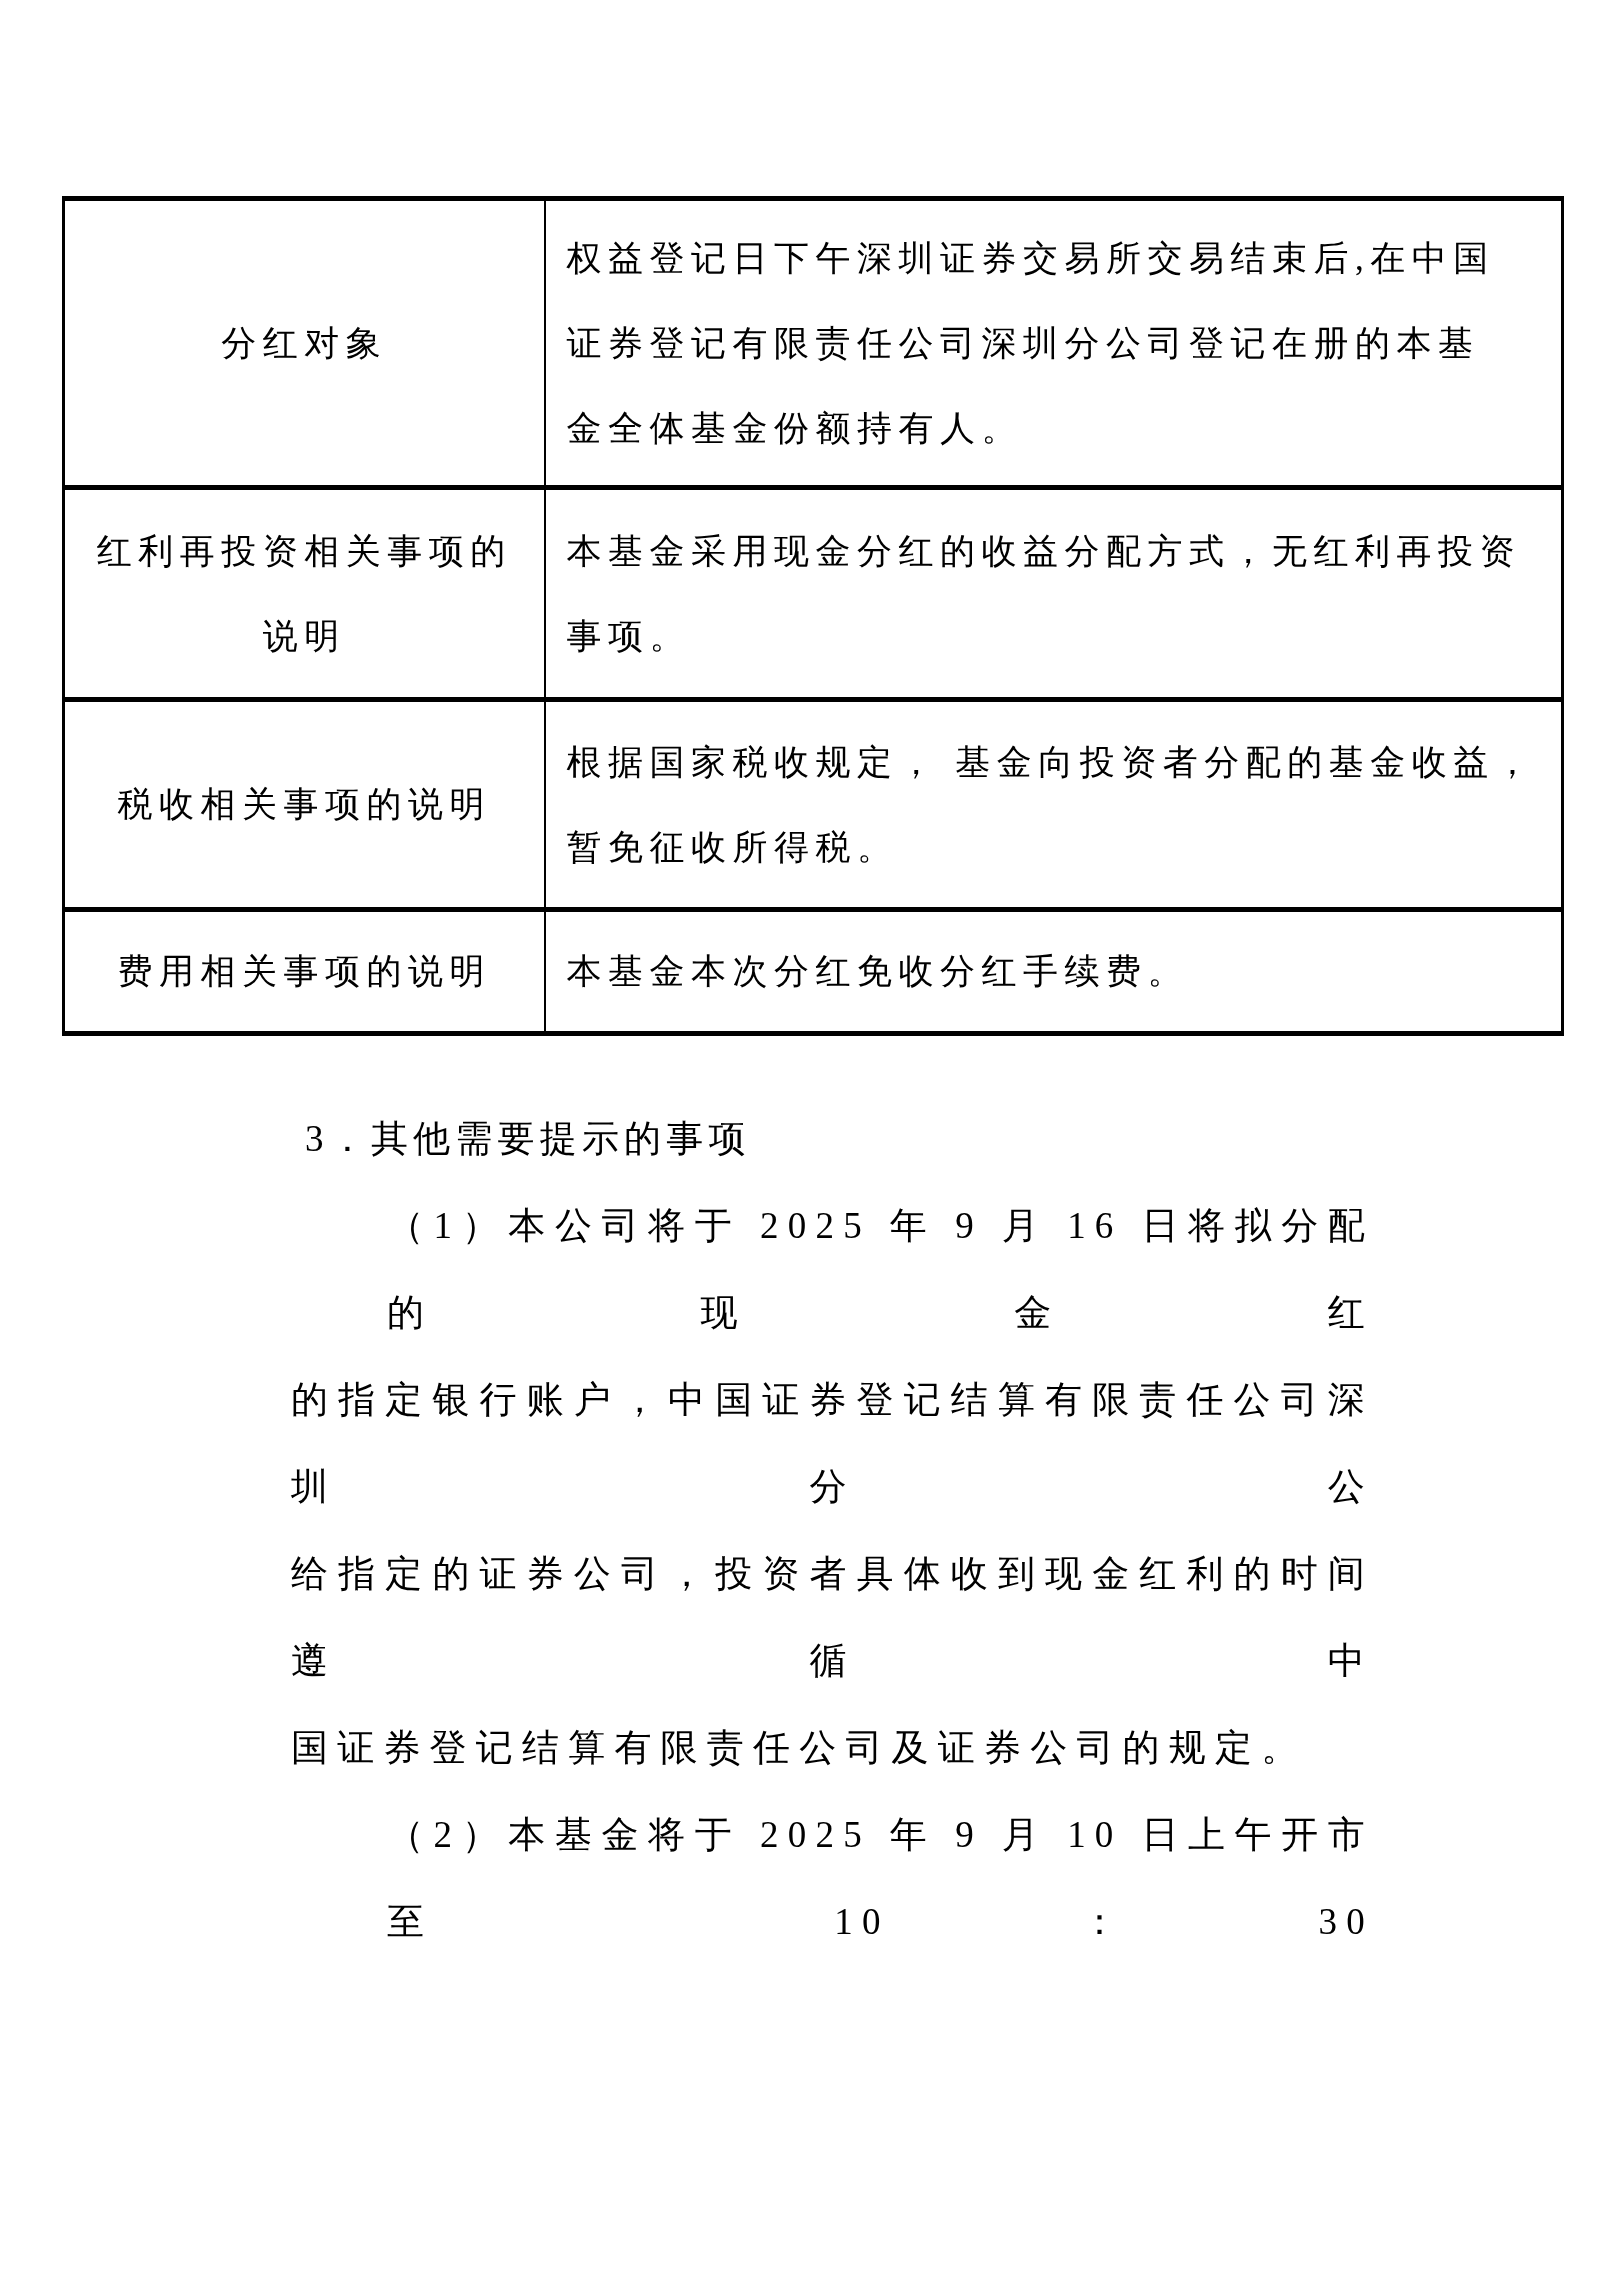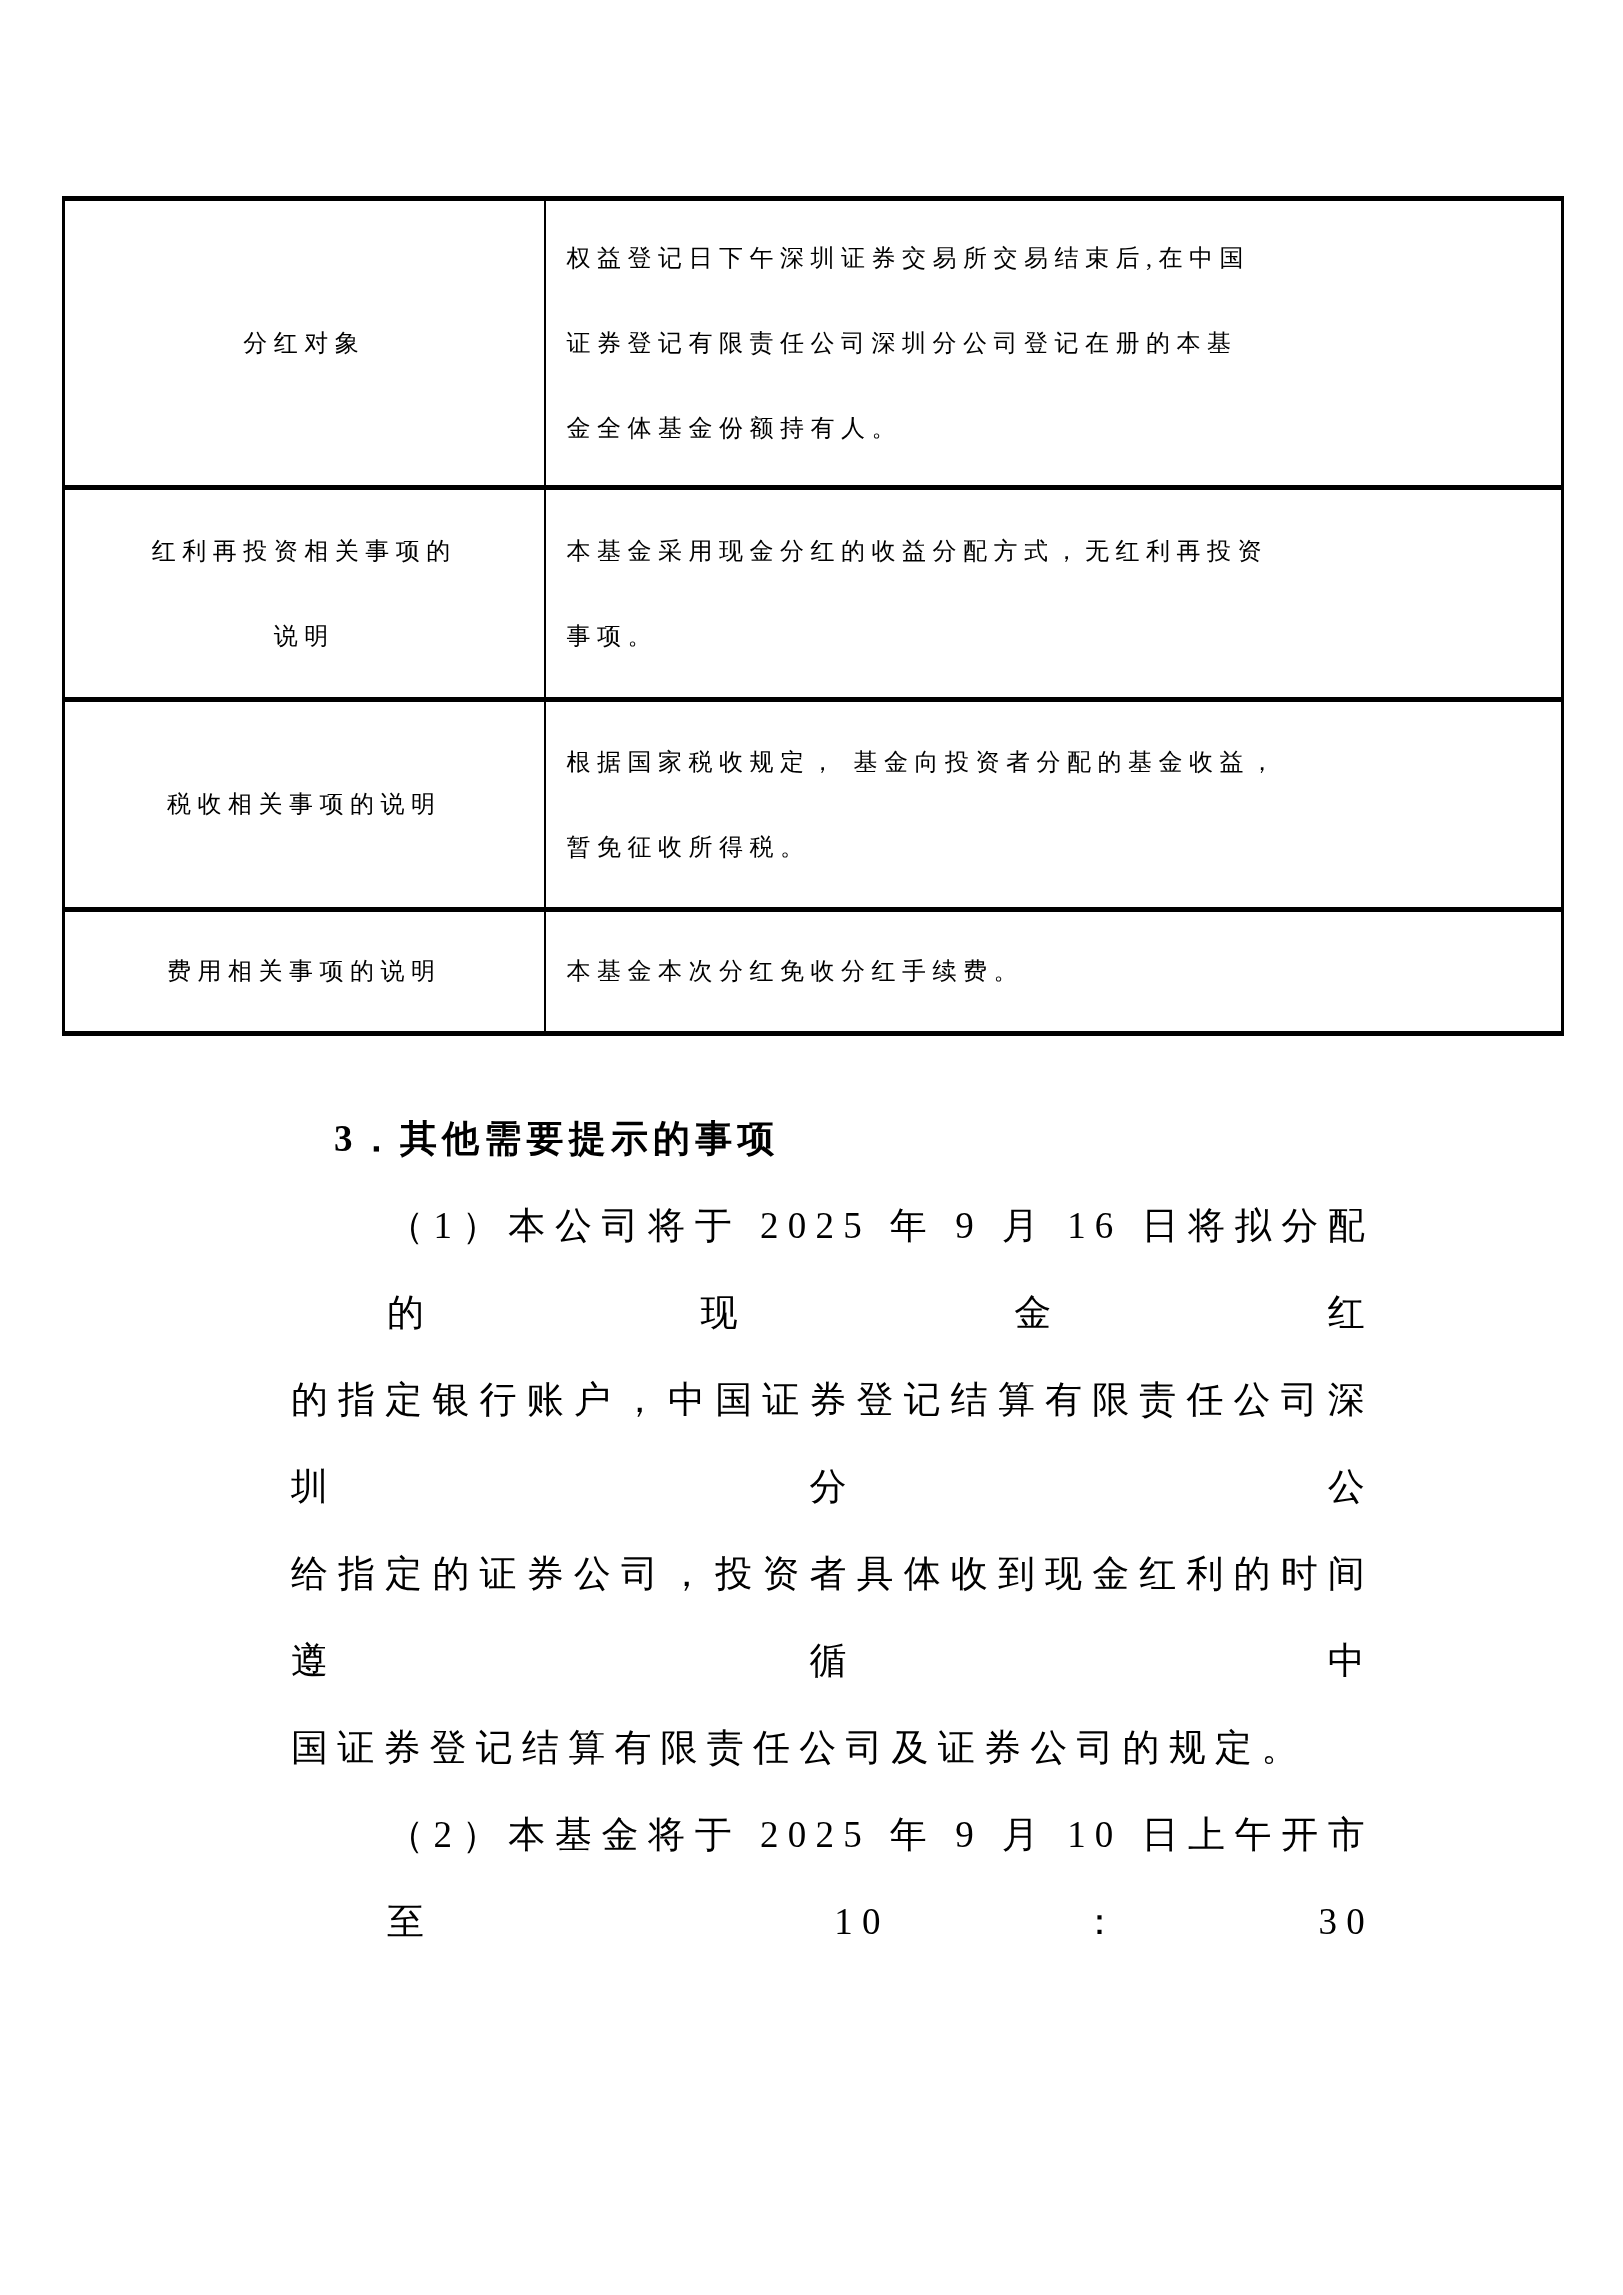--- a/index.html
+++ b/index.html
@@ -20,43 +20,43 @@
     border-top:5.9px solid #000;
     border-bottom:5.9px solid #000;
     border-left:3.9px solid #000;
     border-right:3.9px solid #000;
   }
   .doctable td{
     border:2px solid #000;
     border-top-width:5.9px;
     border-bottom-width:5.9px;
     vertical-align:middle;
-    font-size:24px;
+    font-size:35px;
     letter-spacing:6.5px;
     line-height:85px;
     padding:0;
   }
   .row-0{height:289px;}
   .row-1{height:212px;}
   .row-2{height:210px;}
   .row-3{height:124px;}
   td.label-cell{text-align:center;}
   td.content-cell{padding-left:21px;padding-right:17px;}
   .cell-line{white-space:nowrap;}
   td.content-cell .cell-line{text-align:left;}
   
   .body-block{
     position:absolute;left:247px;top:1095px;width:1127px;
     font-size:37px;
     line-height:87px;
     letter-spacing:9.2px;
   }
   .heading-line{
-    font-weight:bold;
-    margin-left:87px;
+    font-weight:normal;
+    margin-left:58px;
     letter-spacing:5.2px;
     white-space:nowrap;
   }
   .bline{
     text-align:justify;
     text-align-last:justify;
     text-justify:inter-character;
     margin-left:44px;
   }
   .bline.first{padding-left:96px;}

